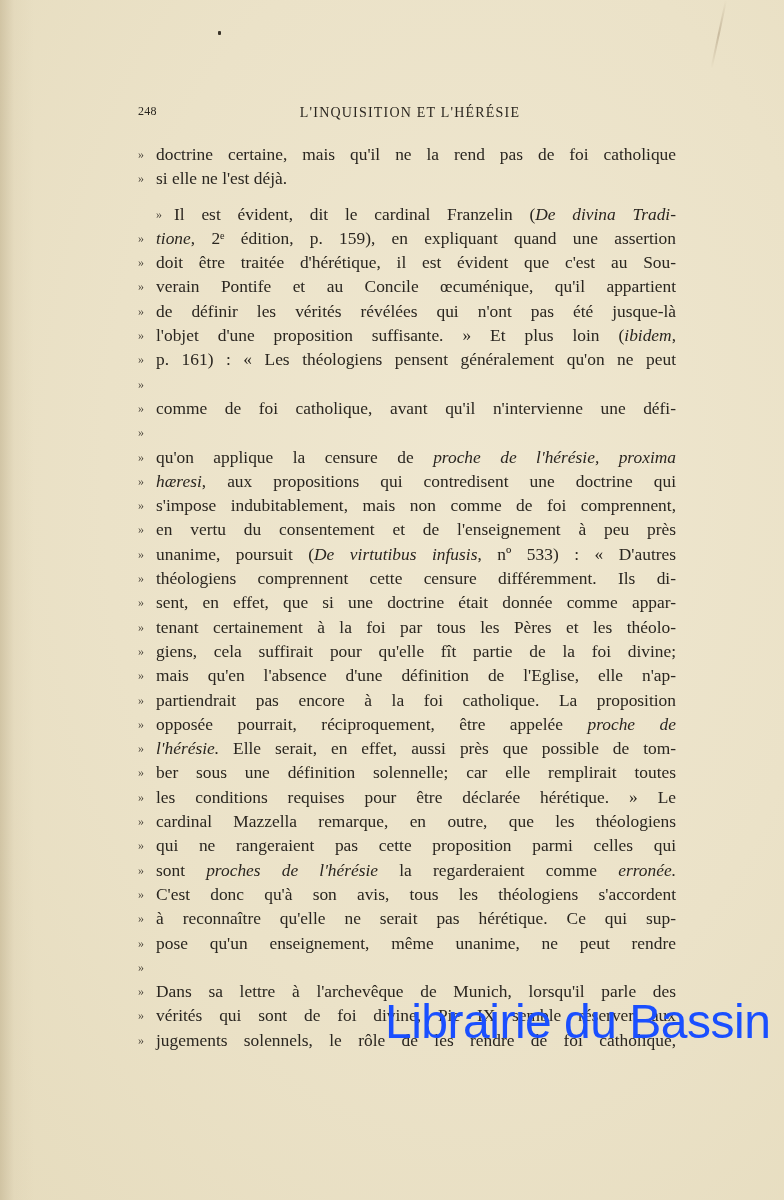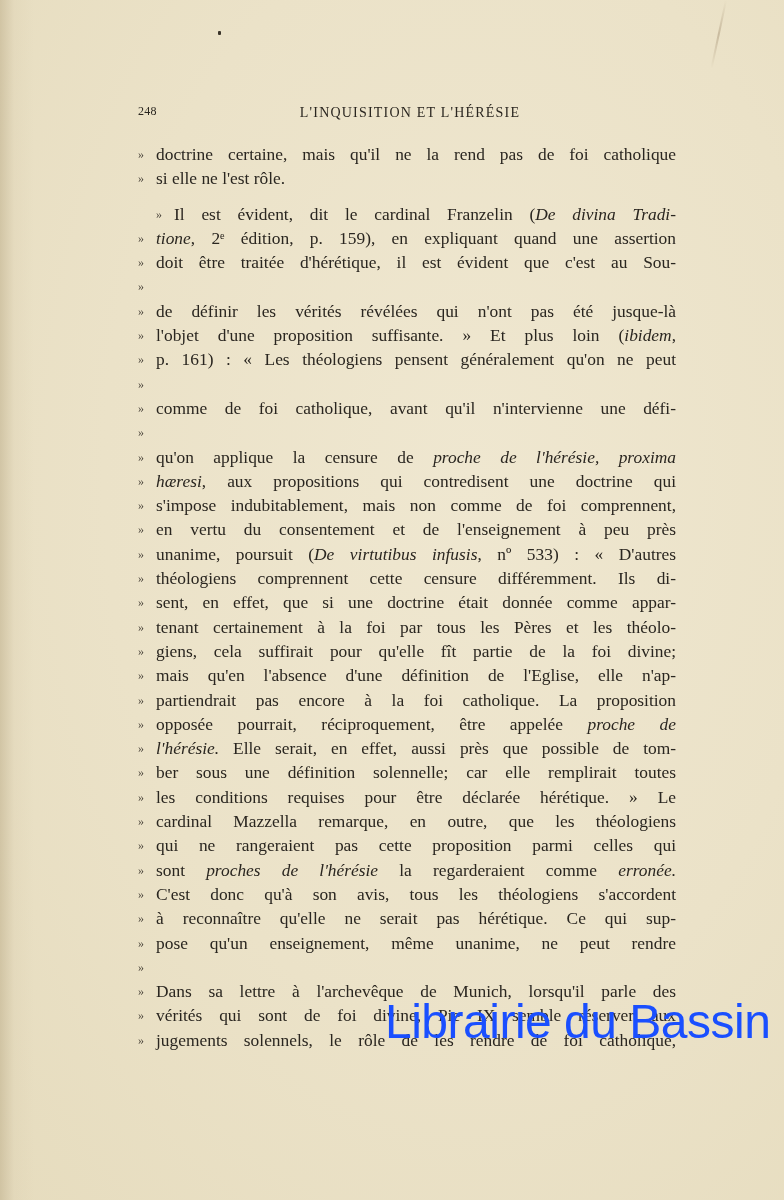--- a/index.html
+++ b/index.html
@@ -122,25 +122,25 @@
   <div class="crease"></div>
   <div class="speck" style="left:218px; top:31px;"></div>
 
   <div class="header">
     <span class="page-number">248</span>
     <div class="running-title">L'INQUISITION ET L'HÉRÉSIE</div>
   </div>
 
   <div class="body-text" id="body-text">
       <div class="line"><span class="guillemet">»</span><span>doctrine certaine, mais qu'il ne la rend pas de foi catholique</span></div>
-      <div class="line short"><span class="guillemet">»</span><span>si elle ne l'est rôle.</span></div>
+      <div class="line short"><span class="guillemet">»</span><span>si elle ne l'est déjà.</span></div>
       <div class="line indent gap-before"><span class="guillemet">»</span><span>Il est évident, dit le cardinal Franzelin (</span><span class="it">De divina Tradi-</span></div>
       <div class="line"><span class="guillemet">»</span><span class="it">tione</span><span>, 2ᵉ édition, p. 159), en expliquant quand une assertion</span></div>
       <div class="line"><span class="guillemet">»</span><span>doit être traitée d'hérétique, il est évident que c'est au Sou-</span></div>
-      <div class="line"><span class="guillemet">»</span></div>
+      <div class="line"><span class="guillemet">»</span><span>verain Pontife et au Concile œcuménique, qu'il appartient</span></div>
       <div class="line"><span class="guillemet">»</span><span>de définir les vérités révélées qui n'ont pas été jusque-là</span></div>
       <div class="line"><span class="guillemet">»</span><span>l'objet d'une proposition suffisante. » Et plus loin (</span><span class="it">ibidem</span><span>,</span></div>
       <div class="line"><span class="guillemet">»</span><span>p. 161) : « Les théologiens pensent généralement qu'on ne peut</span></div>
       <div class="line"><span class="guillemet">»</span></div>
       <div class="line"><span class="guillemet">»</span><span>comme de foi catholique, avant qu'il n'intervienne une défi-</span></div>
       <div class="line"><span class="guillemet">»</span></div>
       <div class="line"><span class="guillemet">»</span><span>qu'on applique la censure de </span><span class="it">proche de l'hérésie, proxima</span></div>
       <div class="line"><span class="guillemet">»</span><span class="it">hæresi</span><span>, aux propositions qui contredisent une doctrine qui</span></div>
       <div class="line"><span class="guillemet">»</span><span>s'impose indubitablement, mais non comme de foi comprennent,</span></div>
       <div class="line"><span class="guillemet">»</span><span>en vertu du consentement et de l'enseignement à peu près</span></div>

